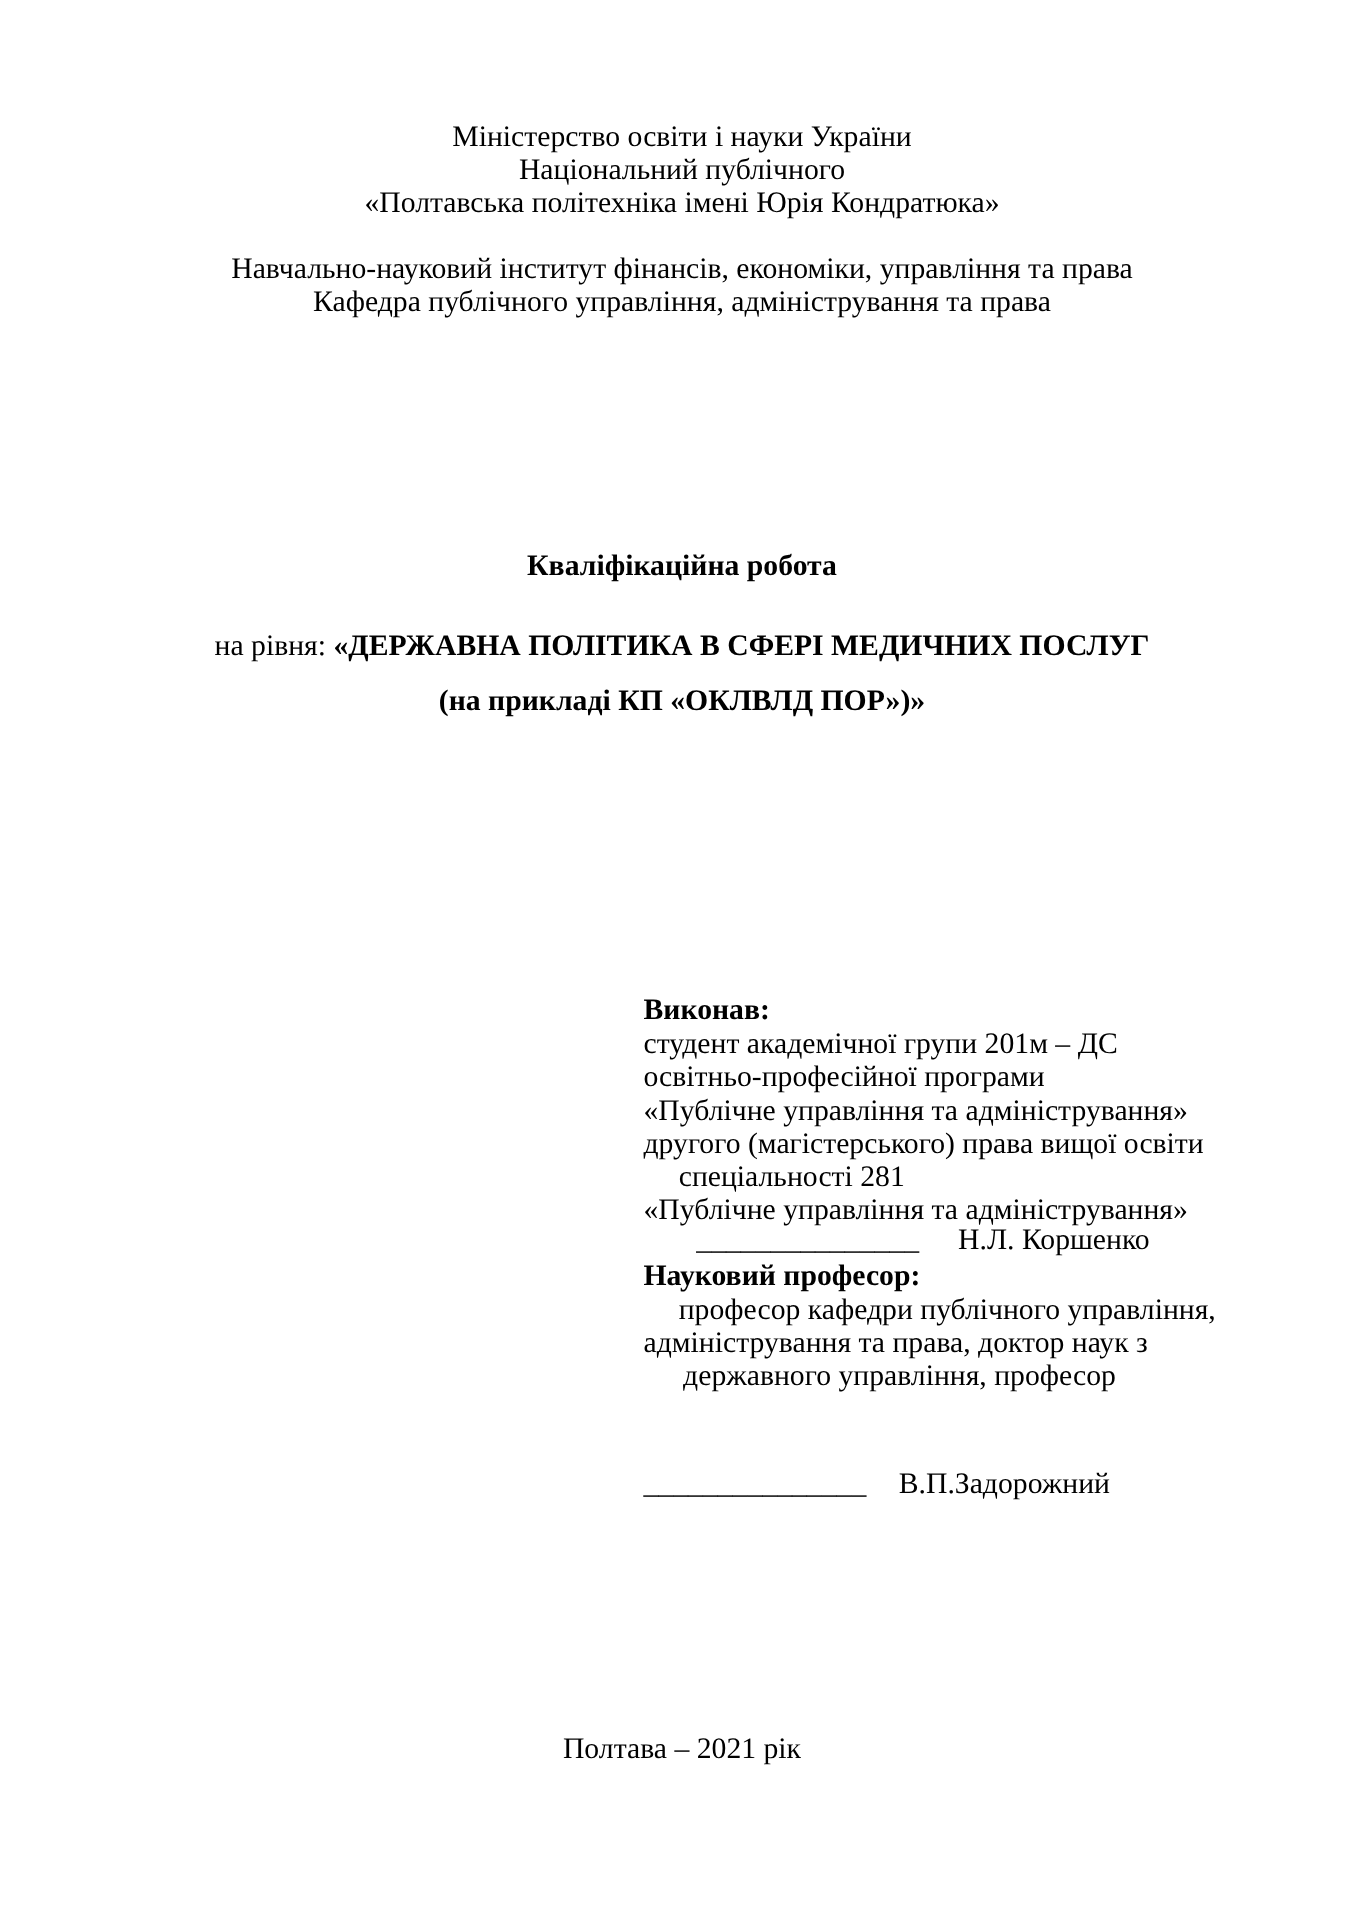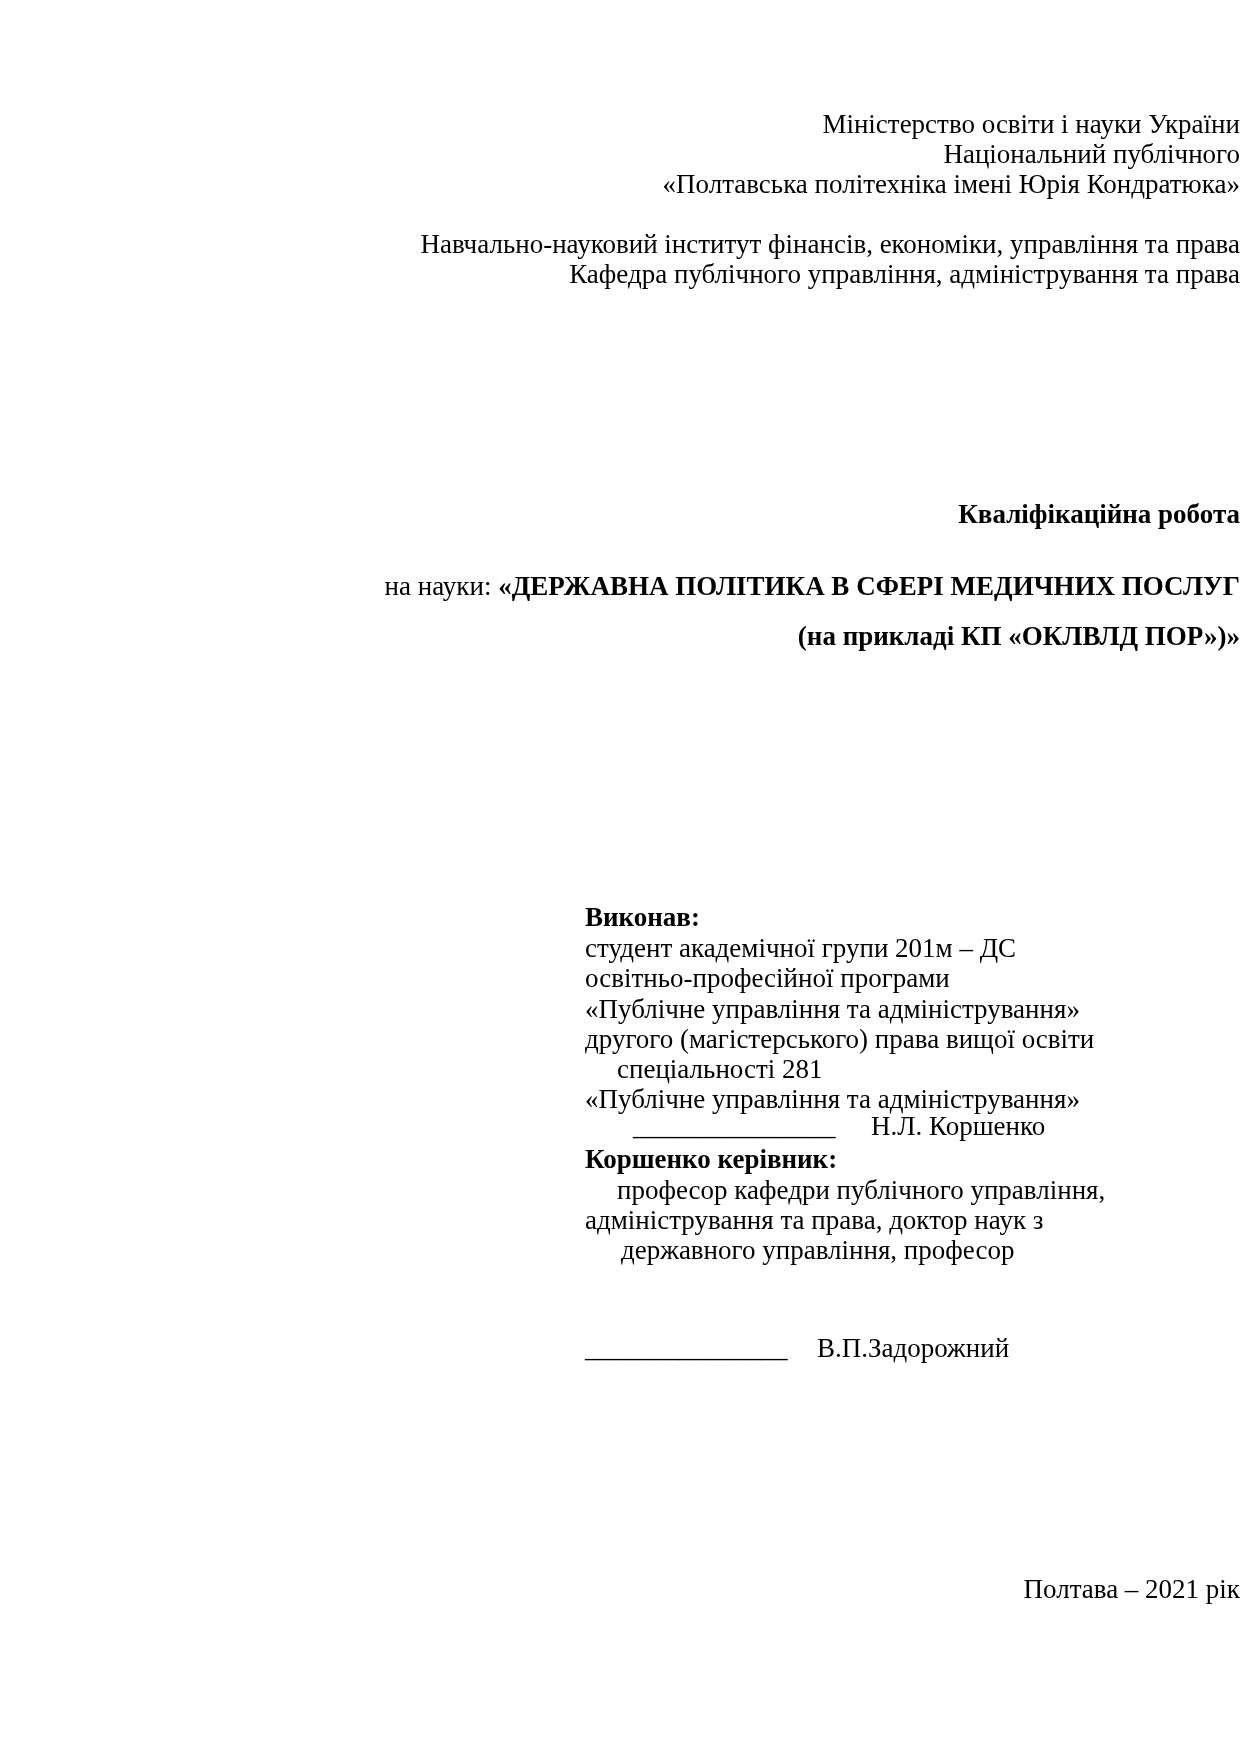--- a/index.html
+++ b/index.html
@@ -2,57 +2,57 @@
 <html><head>
   <meta charset="utf-8">
   <style>
     html, body { margin: 0; padding: 0; background: #ffffff; }
     body {
       width: 1240px; height: 1754px; position: relative; overflow: hidden;
       font-family: "Liberation Serif", "DejaVu Serif", serif;
       color: #000;
     }
     .line { position: absolute; white-space: nowrap; font-size: 27px; line-height: 32px; }
-    .center { left: 0; width: 1240px; text-align: right; }
+    .center { left: 0; width: 1240px; text-align: center; }
     .bold { font-weight: bold; }
     .sig { left: 585px; }
   </style>
 </head>
 <body>
 
 <div>
 
   <div class="line center" style="top:108px;">Міністерство освіти і науки України</div>
   <div class="line center" style="top:138px;">Національний публічного</div>
   <div class="line center" style="top:168px;">«Полтавська політехніка імені Юрія Кондратюка»</div>
 
   <div class="line center" style="top:228px;">Навчально-науковий інститут фінансів, економіки, управління та права</div>
   <div class="line center" style="top:258px;">Кафедра публічного управління, адміністрування та права</div>
 
   <div class="line center bold" style="top:498px;">Кваліфікаційна робота</div>
 
   <div class="line center" style="top:570px;">
-    <span>на науки: </span><span class="bold">«ДЕРЖАВНА ПОЛІТИКА В СФЕРІ МЕДИЧНИХ ПОСЛУГ</span>
+    <span>на рівня: </span><span class="bold">«ДЕРЖАВНА ПОЛІТИКА В СФЕРІ МЕДИЧНИХ ПОСЛУГ</span>
   </div>
   <div class="line center bold" style="top:620px;">(на прикладі КП «ОКЛВЛД ПОР»)»</div>
 
   <div class="line sig bold" style="top:901px;">Виконав:</div>
   <div class="line sig" style="top:932px;">студент академічної групи 201м – ДС</div>
   <div class="line sig" style="top:962px;">освітньо-професійної програми</div>
   <div class="line sig" style="top:993px;">«Публічне управління та адміністрування»</div>
   <div class="line sig" style="top:1023px;">другого (магістерського) права вищої освіти</div>
   <div class="line sig" style="top:1053px;margin-left:32px;">спеціальності 281</div>
   <div class="line sig" style="top:1083px;">«Публічне управління та адміністрування»</div>
   <div class="line sig" style="top:1110px;margin-left:48px;">
     <span>_______________</span>
     <span style="display:inline-block;width:22px;"></span>
     <span>Н.Л. Коршенко</span>
   </div>
 
-  <div class="line sig bold" style="top:1143px;">Коршенко керівник:</div>
+  <div class="line sig bold" style="top:1143px;">Науковий професор:</div>
   <div class="line sig" style="top:1174px;margin-left:32px;">професор кафедри публічного управління,</div>
   <div class="line sig" style="top:1204px;">адміністрування та права, доктор наук з</div>
   <div class="line sig" style="top:1234px;margin-left:36px;">державного управління, професор</div>
   <div class="line sig" style="top:1332px;">
     <span>_______________</span>
     <span style="display:inline-block;width:16px;"></span>
     <span>В.П.Задорожний</span>
   </div>
 
   <div class="line center" style="top:1573px;">Полтава – 2021 рік</div>

